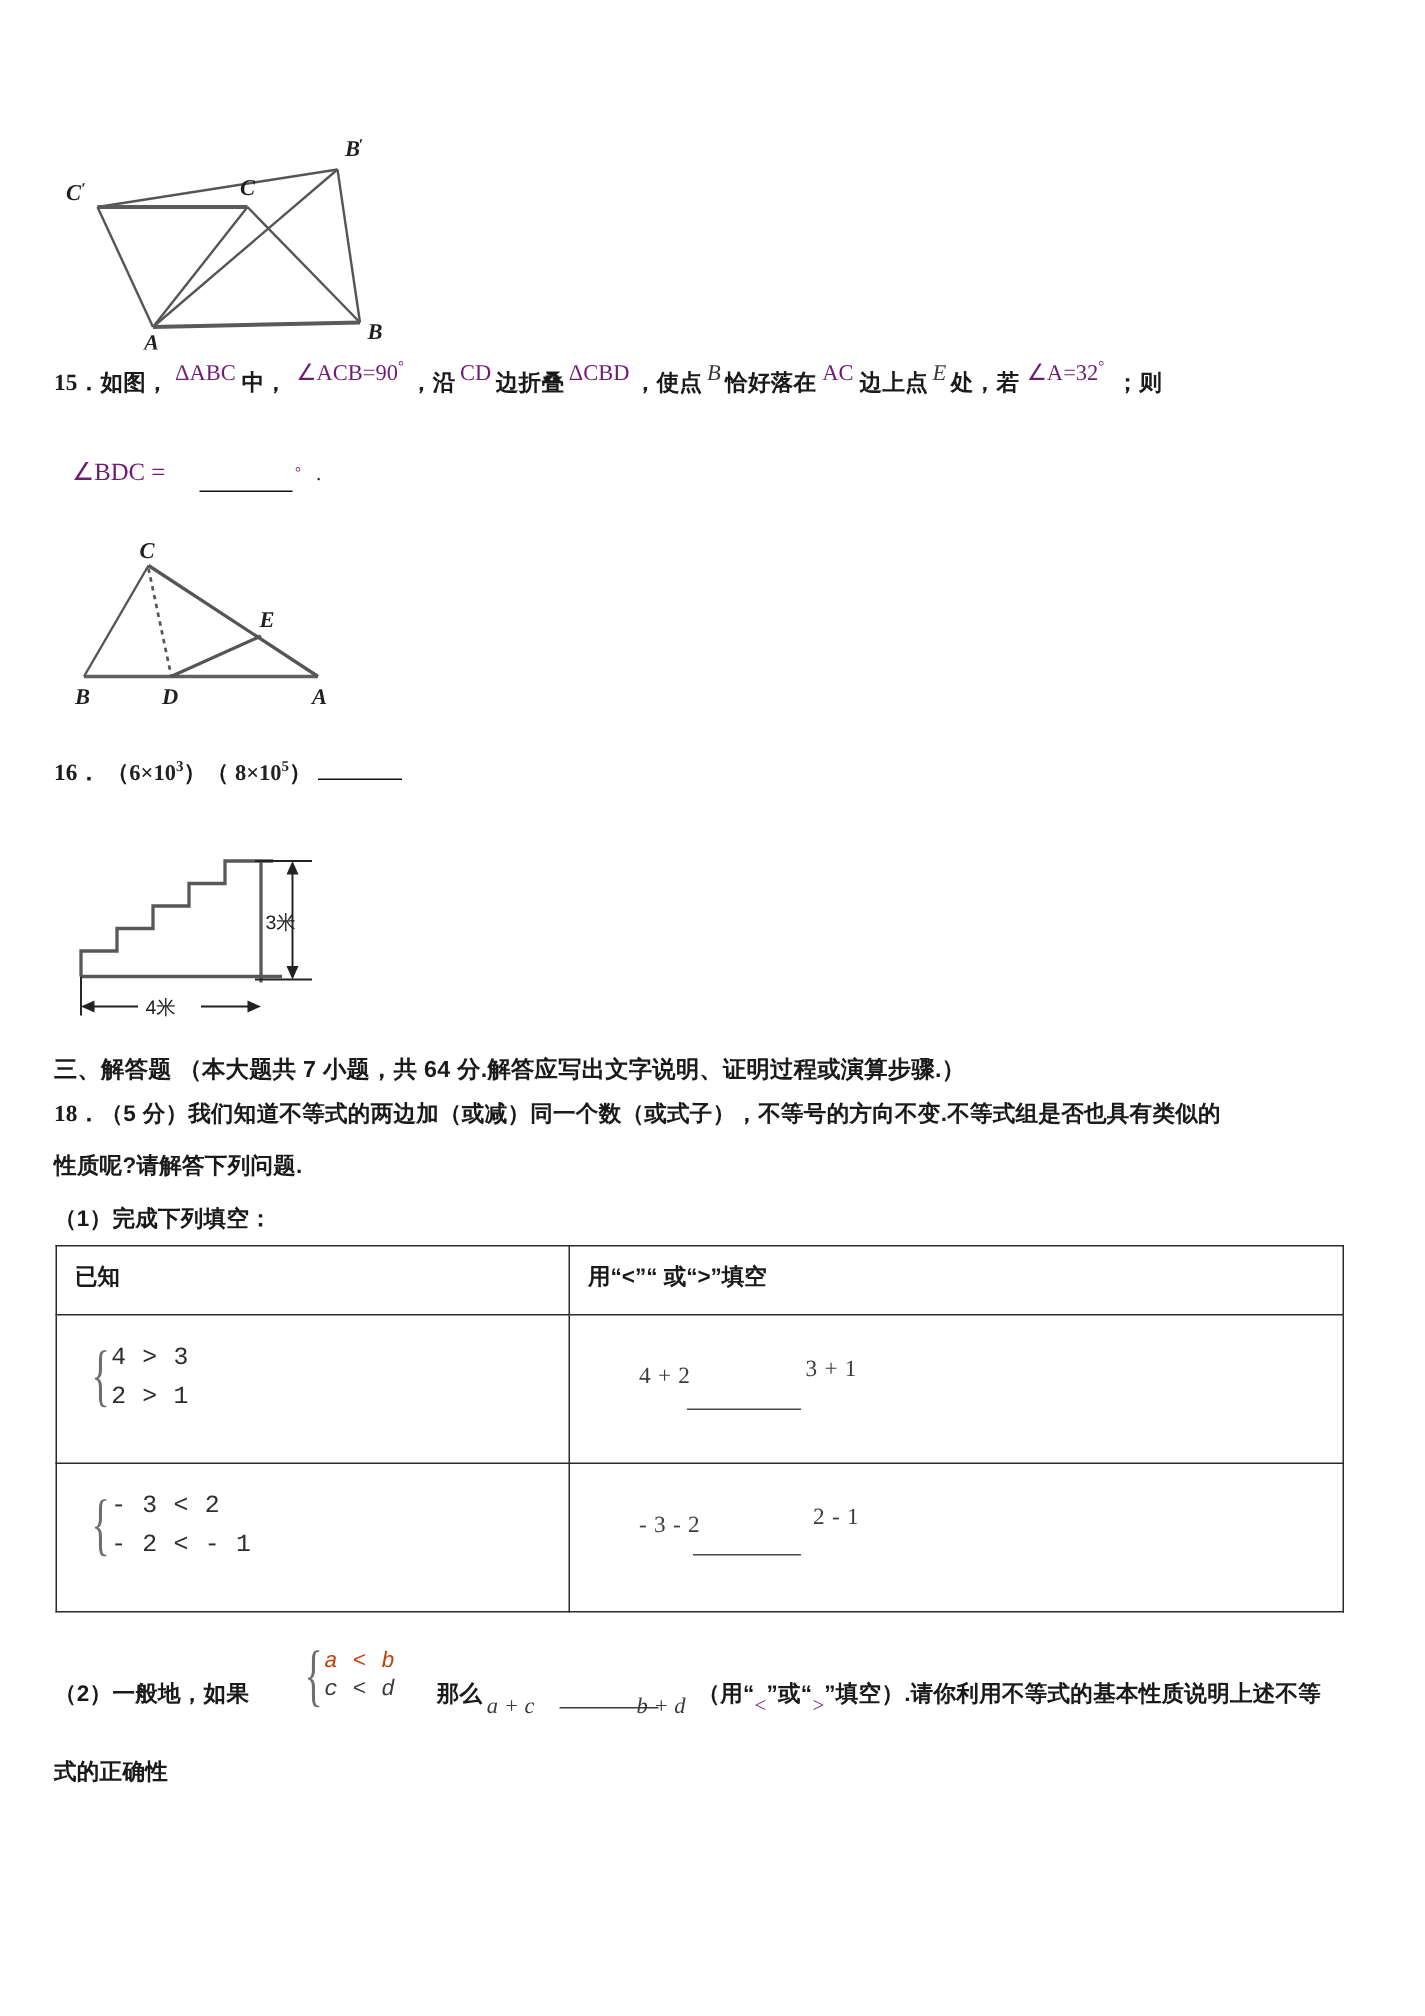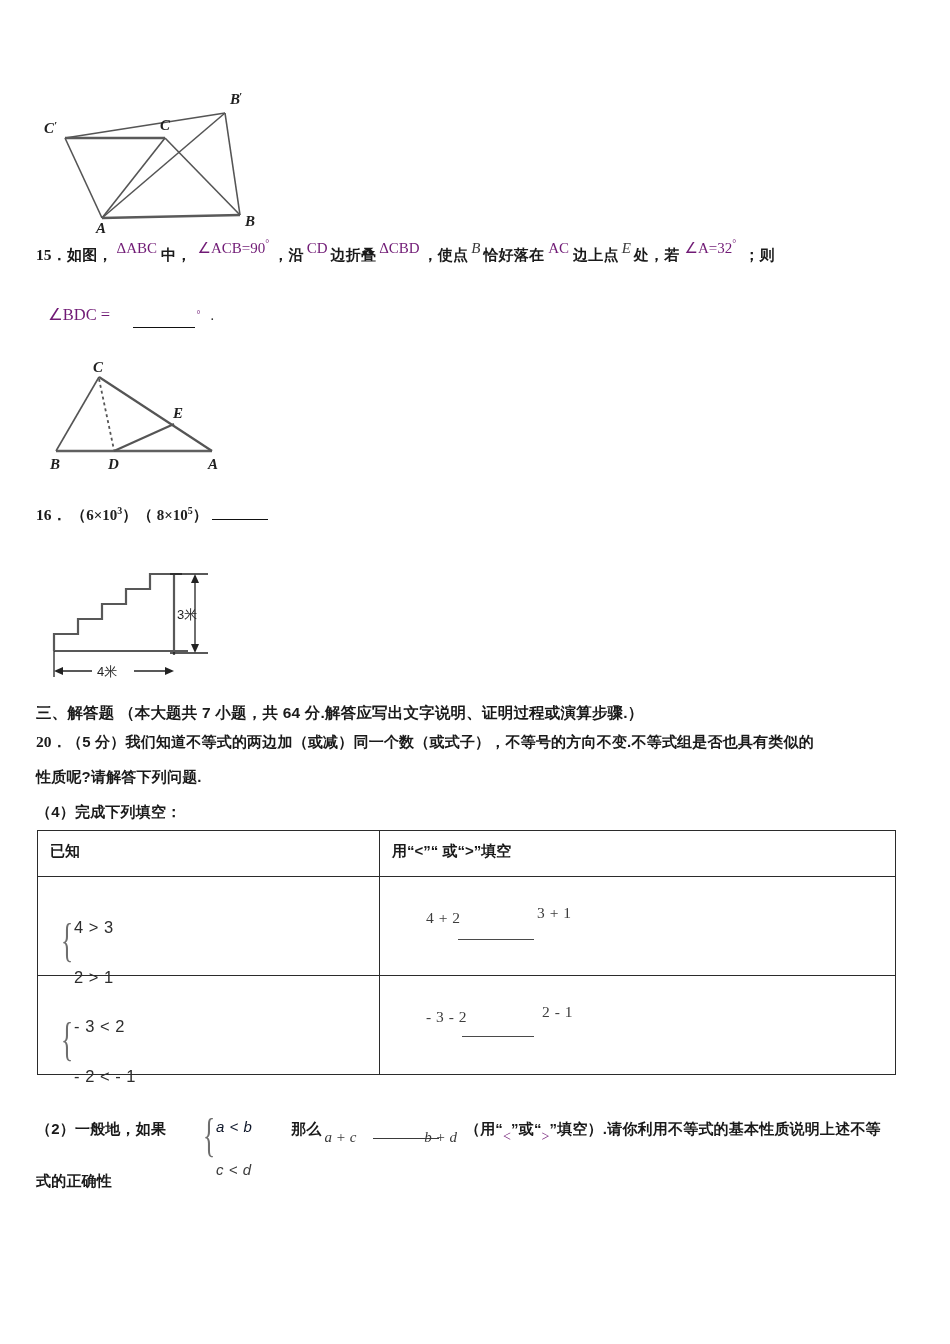--- a/index.html
+++ b/index.html
@@ -106,26 +106,25 @@
     transform: scaleX(0.55);
     transform-origin: center;
     margin-right: -4px;
   }
   .sys-rows {
     display: flex;
     flex-direction: column;
     gap: 7px;
   }
   .sys-row {
-    font-family: Liberation Sans, sans-serif;
+    font-family: Liberation Mono, monospace;
     font-size: 16.5px;
     color: #2d2d2d;
     white-space: nowrap;
     letter-spacing: 0.5px;
-    margin-top: 24px;
   }
 
   .ans-expr {
     position: absolute;
     font-family: "Liberation Serif", serif;
     font-size: 15.5px;
     color: #3d3d3d;
     white-space: nowrap;
     letter-spacing: 0.5px;
   }
@@ -239,24 +238,24 @@
       <path d="M 134 108 L 125 104 L 125 112 Z" fill="#222"></path>
       <path class="dline" style="stroke-width:1.3;stroke:#222" d="M 14 88 L 14 114"></path>
       <rect x="52" y="99" width="42" height="17" fill="#ffffff"></rect>
       <text class="dlabel-cn" x="57" y="113">4米</text>
     </svg>
   </div>
 
   <div class="abs cn" style="left:36px; top:703px; font-size:15.5px; font-weight:700;">三、解答题 （本大题共 7 小题，共 64 分.解答应写出文字说明、证明过程或演算步骤.）</div>
 
   <div class="abs" style="left:36px; top:732px;">
-    <span class="qnum">20．</span><span class="cn">（5 分）</span><span class="cn">我们知道不等式的两边加（或减）同一个数（或式子），不等号的方向不变.不等式组是否也具有类似的</span>
+    <span class="qnum">18．</span><span class="cn">（5 分）</span><span class="cn">我们知道不等式的两边加（或减）同一个数（或式子），不等号的方向不变.不等式组是否也具有类似的</span>
   </div>
   <div class="abs cn" style="left:36px; top:768px;">性质呢?请解答下列问题.</div>
-  <div class="abs cn" style="left:36px; top:803px;">（4）完成下列填空：</div>
+  <div class="abs cn" style="left:36px; top:803px;">（1）完成下列填空：</div>
 
   <table class="fill-table" style="left:37px; top:830px; width:858px;">
     <colgroup>
       <col style="width:342px;">
       <col style="width:516px;">
     </colgroup>
     <tbody>
       <tr>
         <td class="hdr-cell">
           <span class="hdr-text">已知</span>
@@ -299,21 +298,21 @@
           <span class="ans-expr" style="left:162px; top:27px;">2 - 1</span>
         </td>
       </tr>
     </tbody>
   </table>
 
   <div class="abs" style="left:36px; top:1120px; height:40px;">
     <span class="cn">（2）一般地，如果</span><span class="abs" style="left:162px; top:-26px; display:flex; align-items:center;">
       <span class="brace">{</span>
       <span class="sys-rows" style="gap:2px;">
-        <span class="sys-row" style="font-size:15px;font-style:italic;color:#0f172a;">a &lt; b</span>
+        <span class="sys-row" style="font-size:15px;font-style:italic;color:#c2410c;">a &lt; b</span>
         <span class="sys-row" style="font-size:15px;font-style:italic;color:#3a3a3a;">c &lt; d</span>
       </span>
     </span><span class="cn" style="padding-left:125px;">那么</span><span class="math" style="font-size:15px;position:relative;top:8px;padding-left:3px;">a + c</span><span class="abs" style="left:337px; top:18px; width:66px; border-bottom:1.8px solid #3a3a3a;"></span><span class="math" style="font-size:15px;position:relative;top:8px;padding-left:68px;">b + d</span><span class="cn" style="padding-left:8px;">（用“</span><span class="math-up" style="font-size:14px;position:relative;top:7px;">&lt;</span><span class="cn">”或“</span><span class="math-up" style="font-size:14px;position:relative;top:7px;">&gt;</span><span class="cn">”填空）</span><span class="cn">.请你利用不等式的基本性质说明上述不等</span>
   </div>
 
   <div class="abs cn" style="left:36px; top:1172px;">式的正确性</div>
 
 </div>
 
 </body></html>

